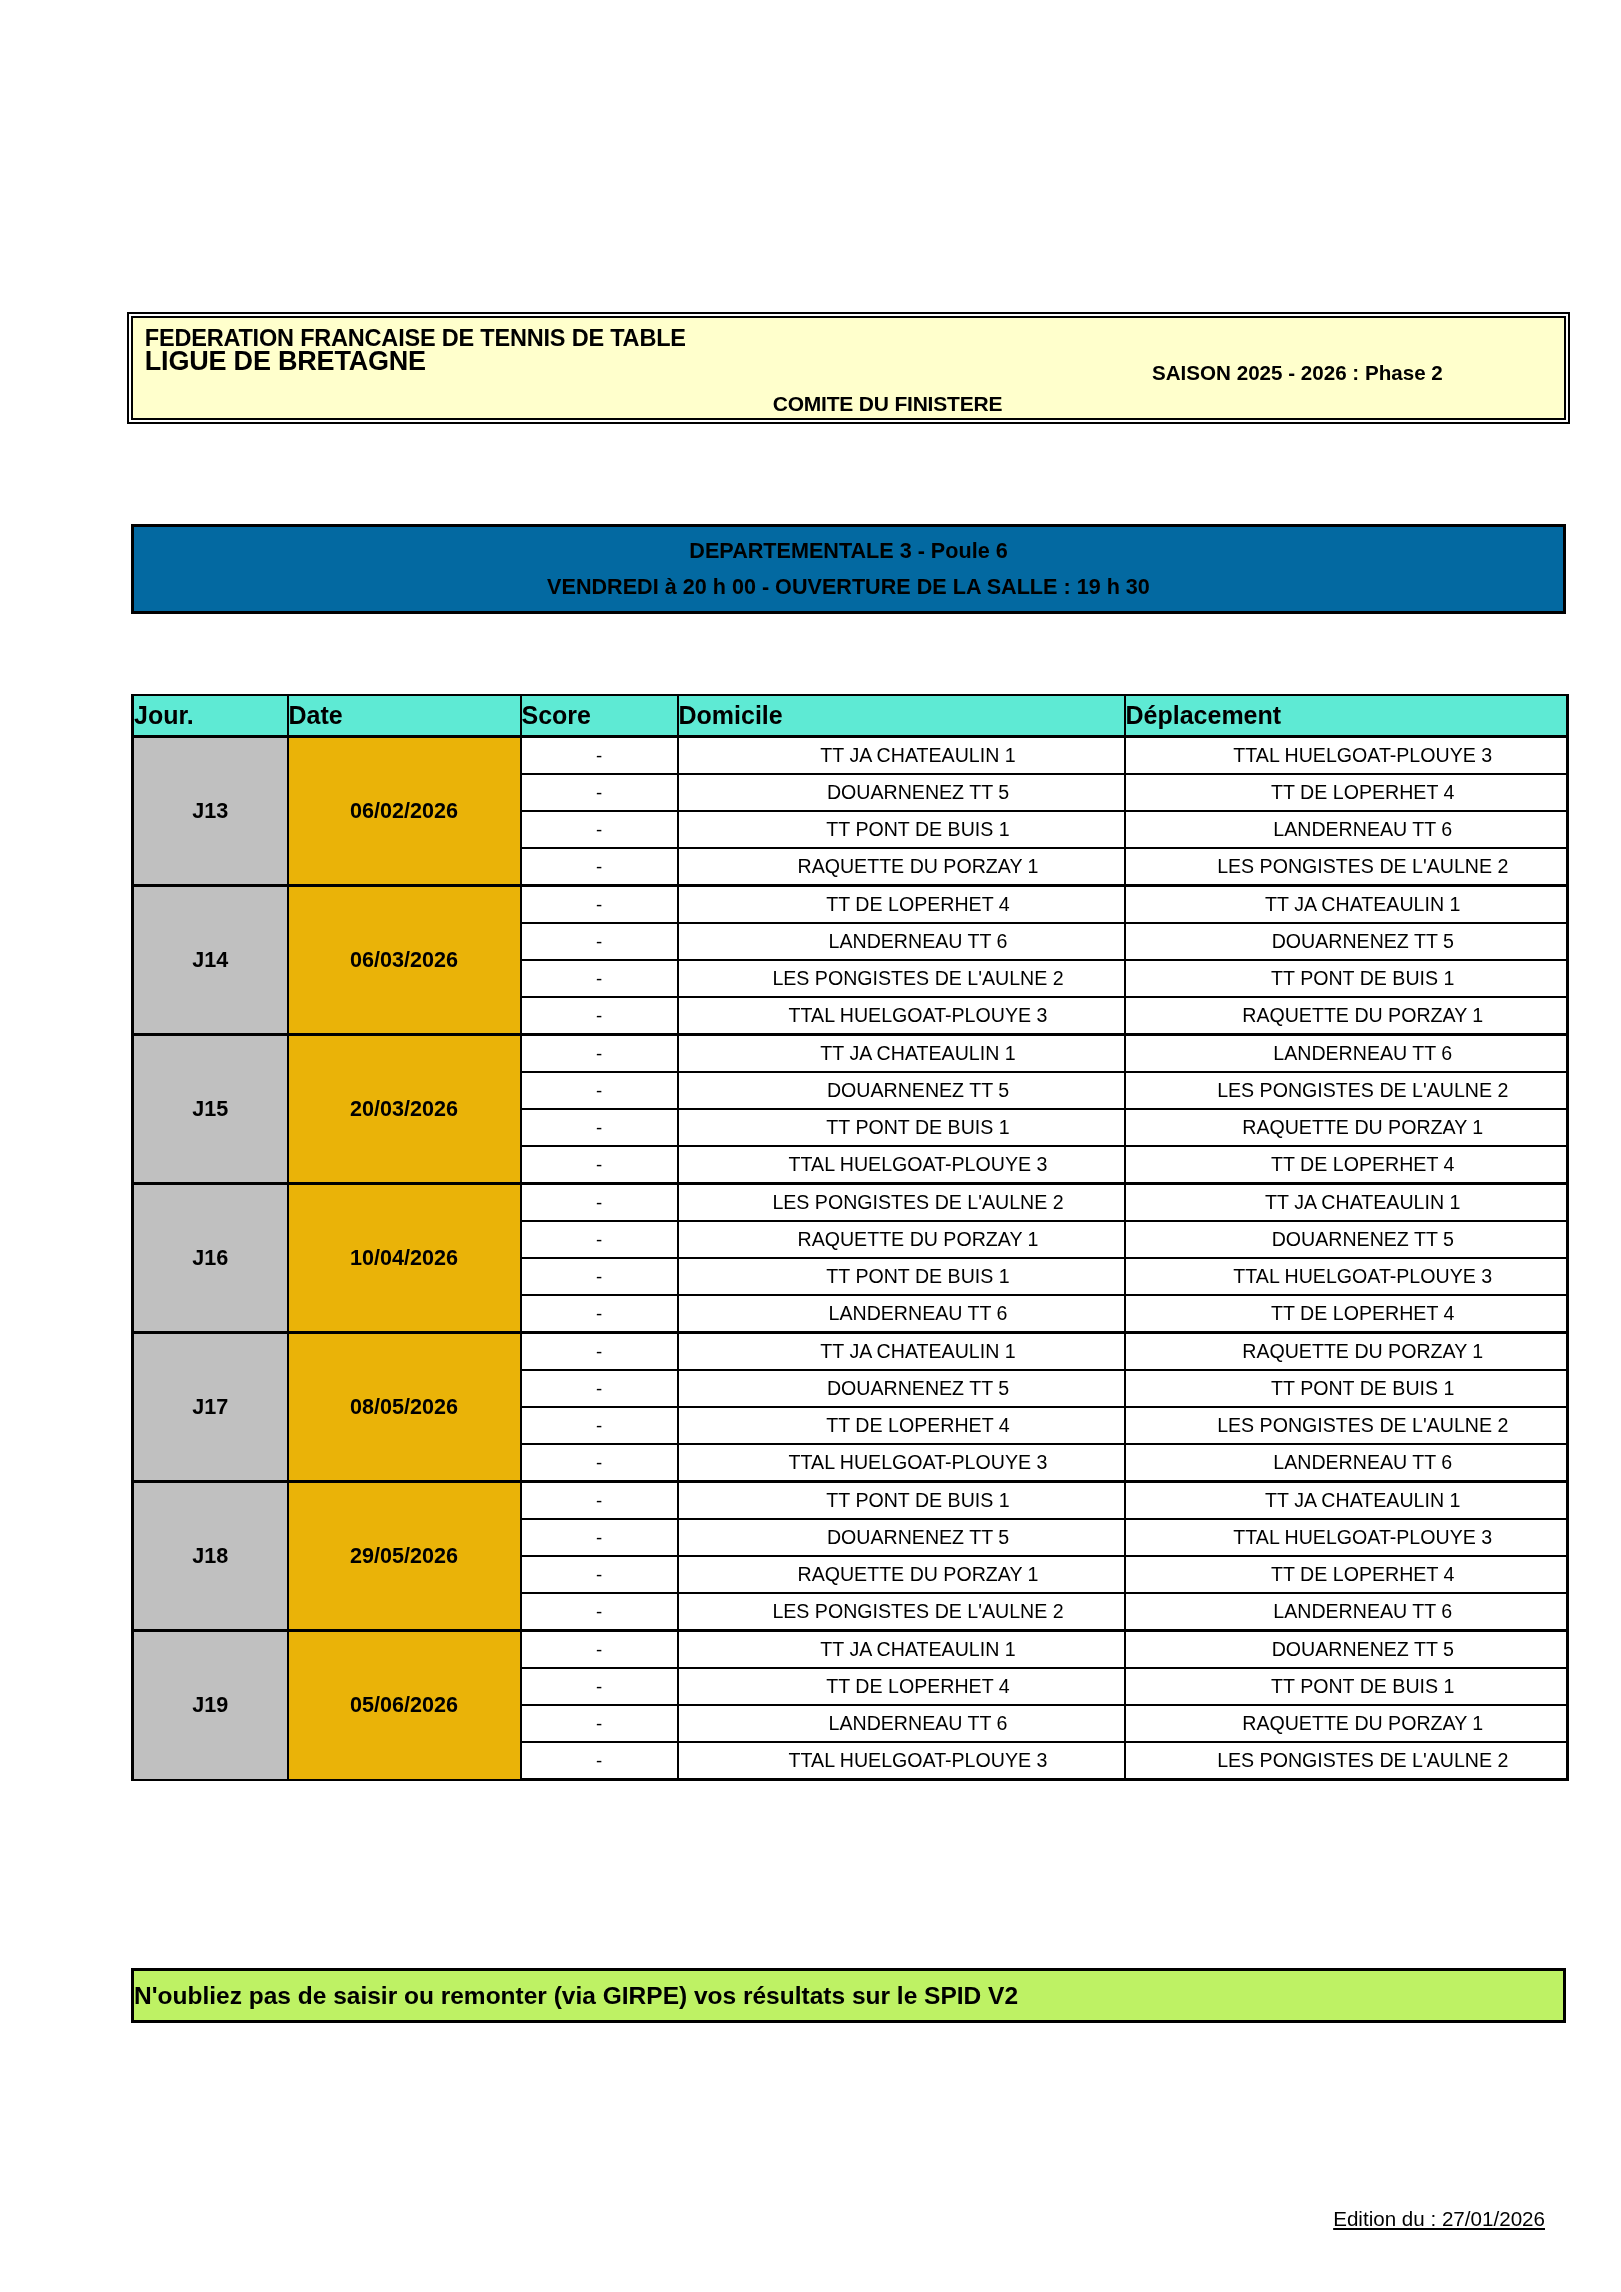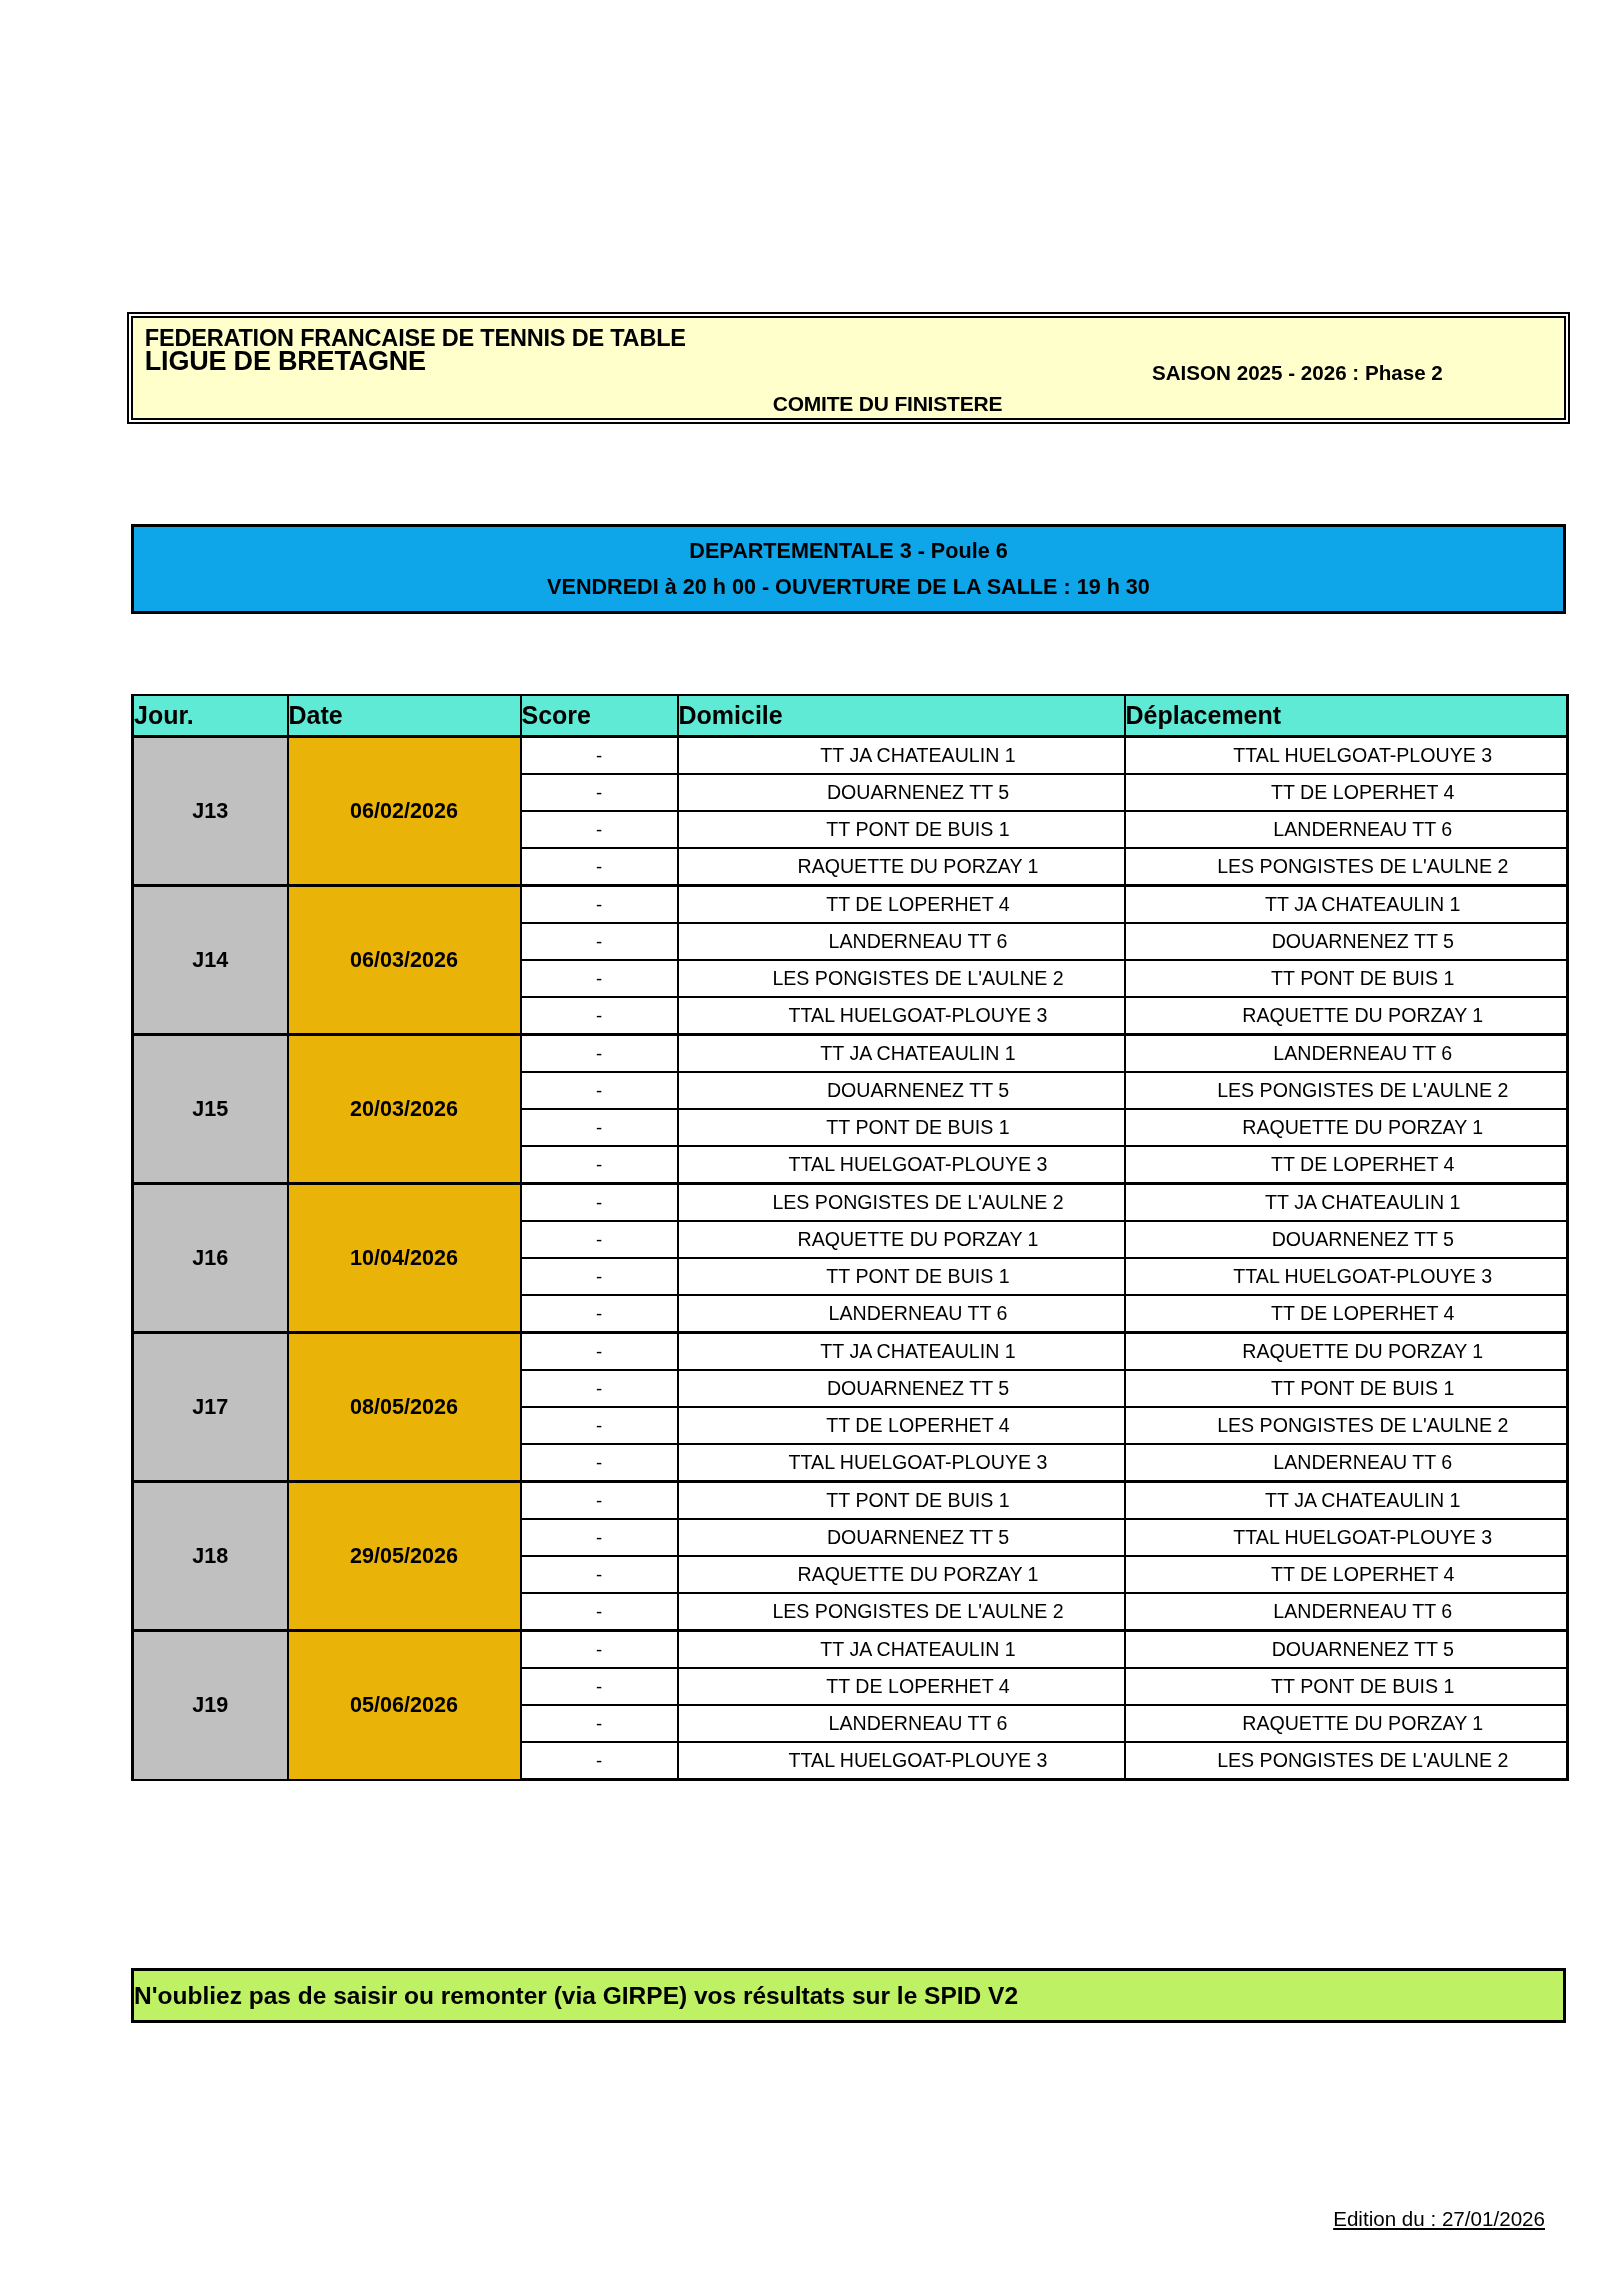--- a/index.html
+++ b/index.html
@@ -82,21 +82,21 @@
     box-sizing: border-box;
   }
 
   
   .sub-banner {
     position: absolute;
     left: 90px;
     top: 524px;
     width: 1435px;
     height: 90px;
-    background: #0ea5e9;
+    background: #0369a1;
     border: 3.9px solid #000000;
     box-sizing: border-box;
     display: flex;
     flex-direction: column;
     align-items: center;
     justify-content: center;
   }
   .sub-banner-l1 {
     font-size: 21.6px;
     font-weight: bold;

